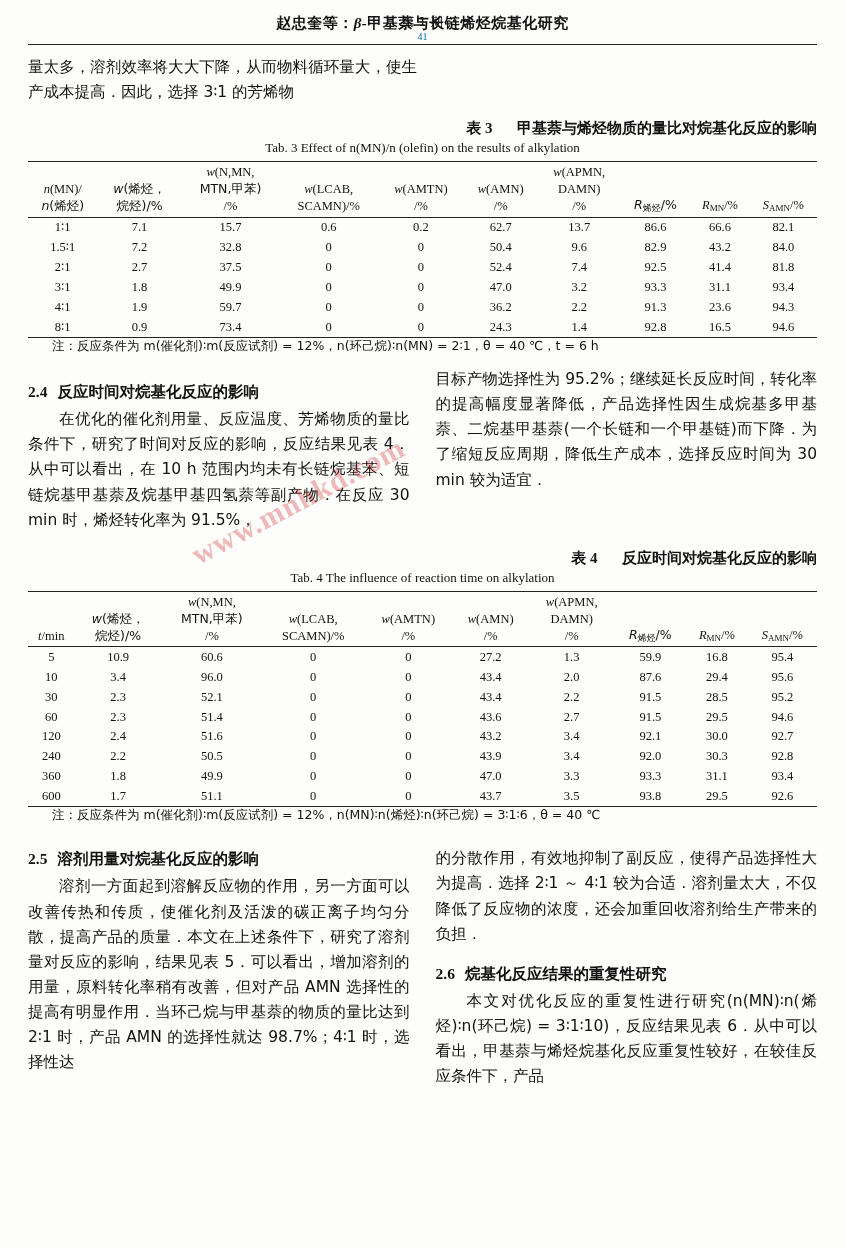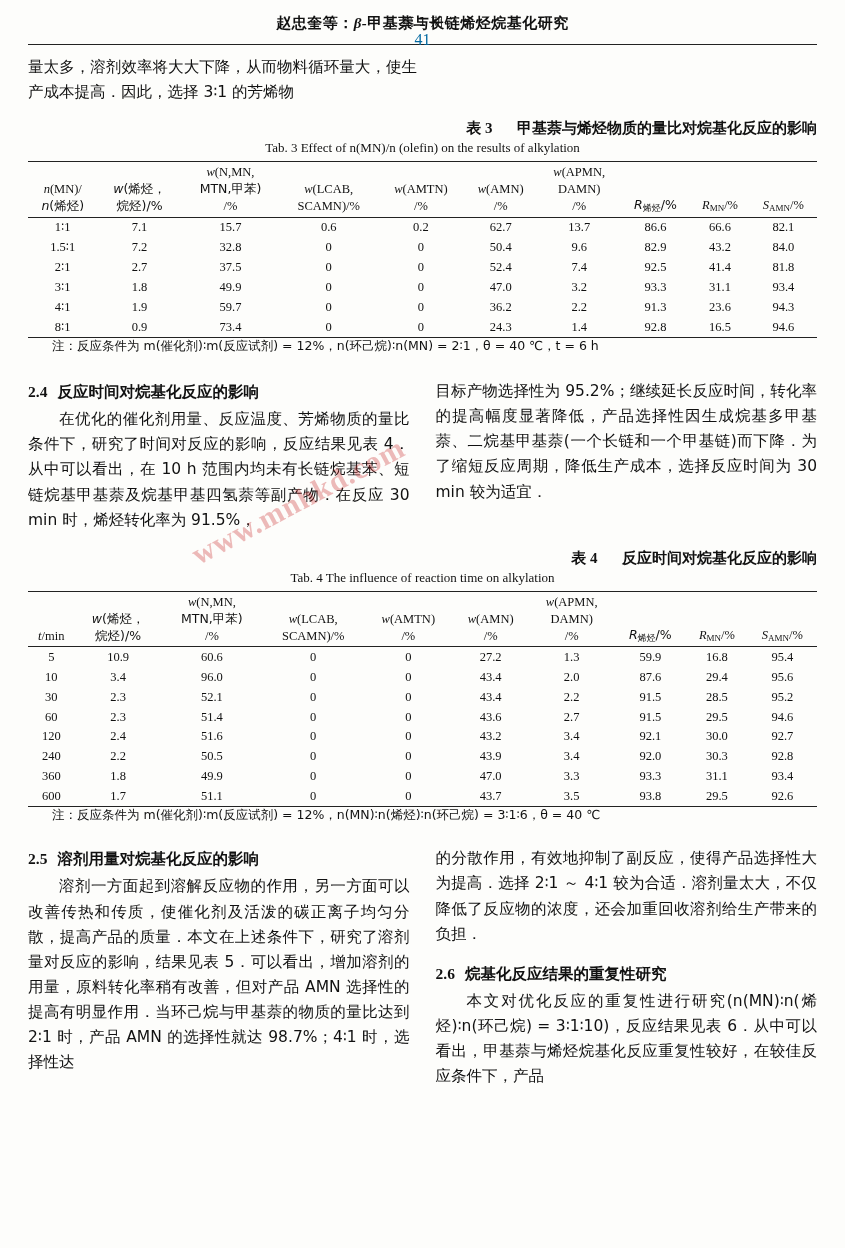--- a/index.html
+++ b/index.html
@@ -27,21 +27,21 @@
     flex-direction:column;
   }
   .runhead .left{font-family:"DejaVu Sans", sans-serif;font-size:12.5px;}
   .runhead .center{
     font-weight:bold;font-size:15px;
     font-family:"DejaVu Sans", sans-serif;
     letter-spacing:0.5px;
     position:absolute;left:0;right:0;text-align:center;top:0;
   }
   .runhead .center i{font-family:"Liberation Serif",serif;font-style:italic;font-weight:bold;}
-  .runhead .right{font-size:16px;color:#0369a1;}
+  .runhead .right{font-size:10px;color:#0369a1;}
   .rule{
     margin:4px 28px 0 28px;
     border-top:1px solid #222;
   }
   
   .cols{
     margin:10px 28px 0 28px;
     display:flex;
     gap:26px;
     font-size:15.5px;
@@ -263,21 +263,21 @@
   </div>
 
   <div class="cols" style="margin-top:10px">
     <div class="col">
       <div class="sec-h">
         <span class="num">2.4</span><span>反应时间对烷基化反应的影响</span>
       </div>
       <p class="cn indent">在优化的催化剂用量、反应温度、芳烯物质的量比条件下，研究了时间对反应的影响，反应结果见表 4．从中可以看出，在 10 h 范围内均未有长链烷基苯、短链烷基甲基萘及烷基甲基四氢萘等副产物．在反应 30 min 时，烯烃转化率为 91.5%，</p>
     </div>
     <div class="col">
-      <p class="cn" style="margin-top:14px">目标产物选择性为 95.2%；继续延长反应时间，转化率的提高幅度显著降低，产品选择性因生成烷基多甲基萘、二烷基甲基萘(一个长链和一个甲基链)而下降．为了缩短反应周期，降低生产成本，选择反应时间为 30 min 较为适宜．</p>
+      <p class="cn" style="margin-top:2px">目标产物选择性为 95.2%；继续延长反应时间，转化率的提高幅度显著降低，产品选择性因生成烷基多甲基萘、二烷基甲基萘(一个长链和一个甲基链)而下降．为了缩短反应周期，降低生产成本，选择反应时间为 30 min 较为适宜．</p>
     </div>
   </div>
 
   <div class="tblwrap" style="margin-top:16px">
     <div class="tbl-title">
       <span class="tn">表 4</span>
       <span style="display:inline-block;width:14px"></span>
       <span class="cn">反应时间对烷基化反应的影响</span>
     </div>
     <div class="tbl-subtitle">Tab. 4   The influence of reaction time on alkylation</div>

